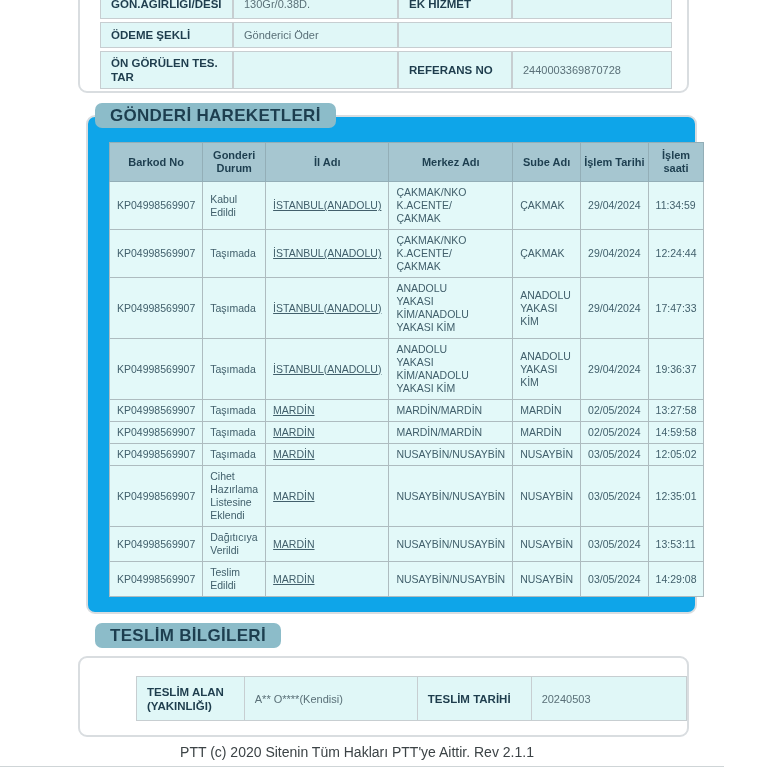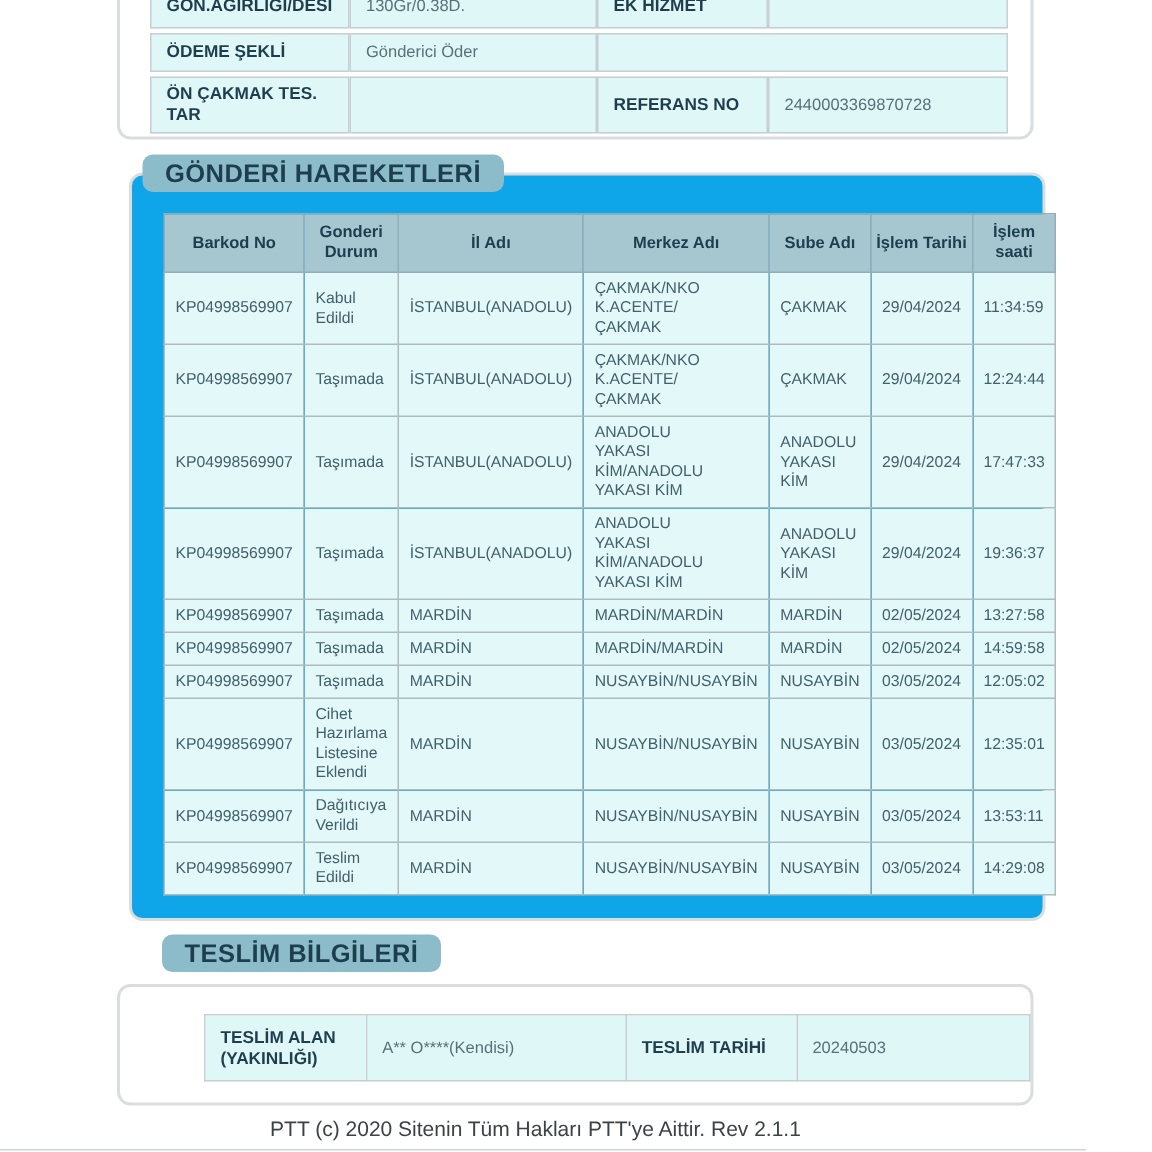--- a/index.html
+++ b/index.html
@@ -9,42 +9,42 @@
   .card{position:absolute;background:#ffffff;border:2px solid #d9dde0;
         border-radius:9px;box-sizing:border-box;z-index:1;}
   #card-info{left:78px;top:-40px;width:611px;height:133px;}
   #card-moves{left:86px;top:115px;width:611px;height:499px;background:#0ea5e9;}
   #card-deliv{left:78px;top:656px;width:611px;height:81px;padding-left:36px;}
 
   .badge{position:absolute;z-index:2;background:#8cbcc9;color:#1d3e4f;
          font-weight:bold;font-size:17px;line-height:25px;padding:0 15px;
          border-radius:7px;letter-spacing:.3px;}
   #badge-moves{left:95px;top:103px;}
-  #badge-deliv{left:108px;top:623px;}
+  #badge-deliv{left:95px;top:623px;}
 
   
   .info-table{border-collapse:separate;border-spacing:0 3px;margin:24px 0 0 20px;
               table-layout:fixed;}
   .info-table td{background:#e0f7f7;border:1px solid #c7ced1;font-size:11px;
                  color:#5a7078;padding:2px 10px;vertical-align:middle;
                  overflow:hidden;box-sizing:border-box;}
   .info-table td.lbl{font-weight:bold;color:#1e3d4d;font-size:11.5px;line-height:14px;}
   .info-table tr.r0 td{height:30px;}
   .info-table tr.r1 td{height:26px;}
   .info-table tr.r2 td{height:38px;}
 
   
   .mv-table{border-collapse:collapse;margin:25px 0 0 21px;table-layout:fixed;}
   .mv-table th{background:#a6c6d0;color:#1d3e4f;font-size:11px;font-weight:bold;
                border:1px solid #93aeb7;padding:3px 3px;height:32px;
                text-align:center;vertical-align:middle;line-height:13px;}
   .mv-table td{background:#e3f9f9;border:1px solid #aebcc0;font-size:10.5px;
                color:#42606c;padding:4px 7px;vertical-align:middle;text-align:left;
                line-height:13px;overflow:hidden;box-sizing:border-box;}
-  .mv-table td.c2{white-space:nowrap;}
+  .mv-table td.c2{white-space:nowrap;text-decoration:underline;}
   .mv-table td.c3{white-space:pre-line;}
 
   
   .dl-table{border-collapse:collapse;margin:18px 0 0 20px;table-layout:fixed;}
   .dl-table td{background:#e0f7f7;border:1px solid #c7ced1;font-size:11px;
                color:#5a7078;padding:2px 10px;vertical-align:middle;height:44px;
                overflow:hidden;box-sizing:border-box;}
   .dl-table td.lbl{font-weight:bold;color:#1e3d4d;font-size:11.5px;line-height:14px;}
 
   .footer{position:absolute;left:0;top:744px;width:714px;text-align:center;
@@ -71,21 +71,21 @@
         <td>130Gr/0.38D.</td>
         <td class="lbl">EK HİZMET</td>
         <td></td>
       </tr>
       <tr class="r1">
         <td class="lbl">ÖDEME ŞEKLİ</td>
         <td>Gönderici Öder</td>
         <td colspan="2"></td>
       </tr>
       <tr class="r2">
-        <td class="lbl">ÖN ÇAKMAK TES. TAR</td>
+        <td class="lbl">ÖN GÖRÜLEN TES. TAR</td>
         <td></td>
         <td class="lbl">REFERANS NO</td>
         <td>2440003369870728</td>
       </tr>
     </tbody>
       </table>
   </div>
 
   <div class="badge" id="badge-moves">GÖNDERİ HAREKETLERİ</div>
   <div class="card" id="card-moves">

